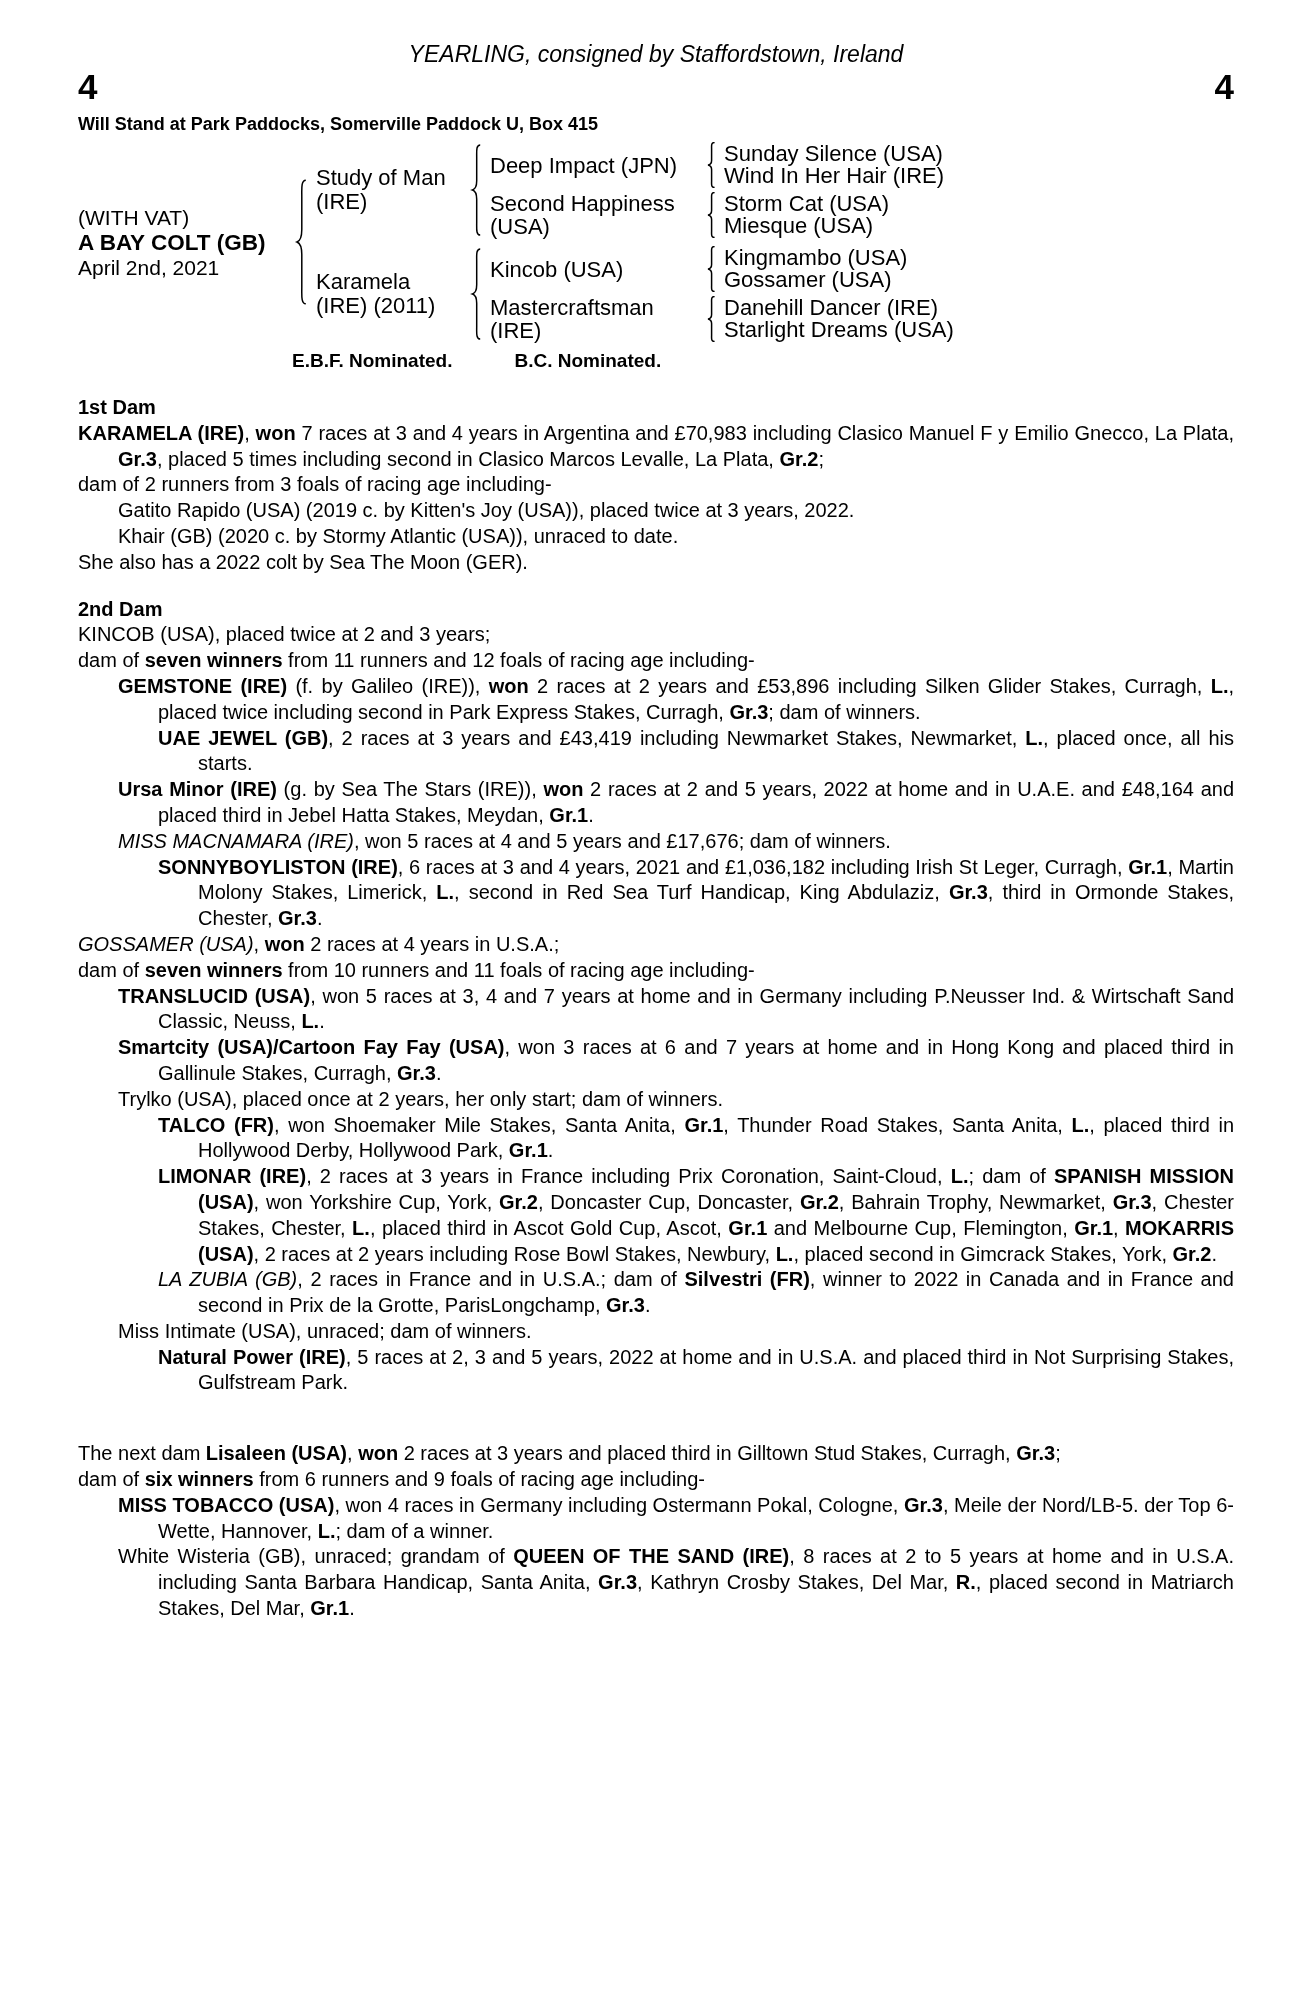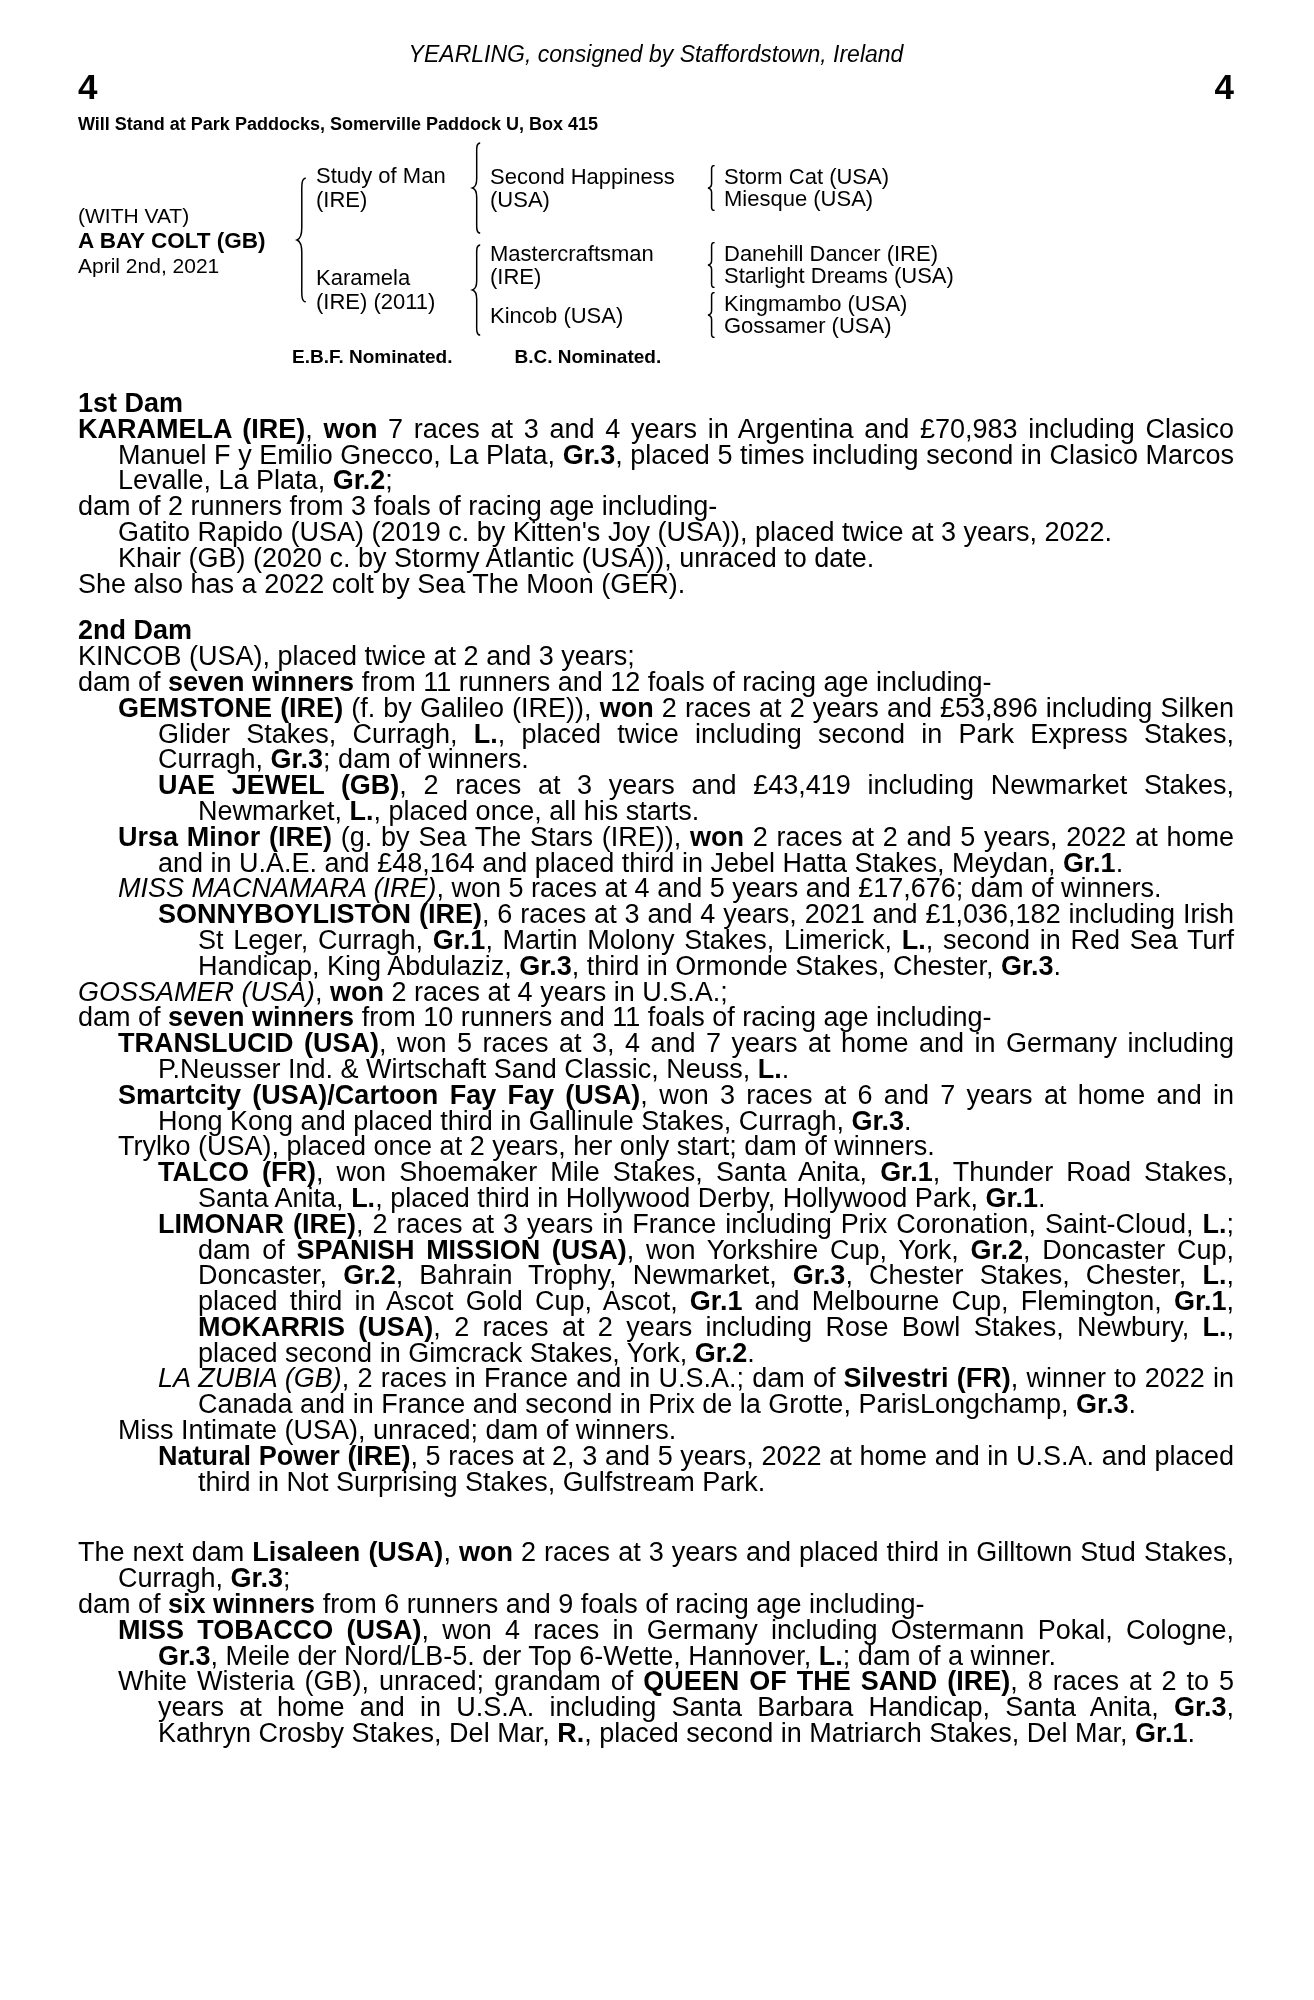--- a/index.html
+++ b/index.html
@@ -30,21 +30,21 @@
   .brace{flex:0 0 auto;margin:0 7px 0 3px;display:block;}
   .bg1{width:16px;height:126px;}
   .bg2{width:14px;height:92px;}
   .bg3{width:12px;height:46px;}
 
   .noms{display:flex;margin-top:6px;font-weight:bold;font-size:19px;line-height:26px;}
   .nom-left{margin-left:214px;}
   .nom-right{margin-left:62px;text-align:right;}
 
   
-  .body{margin-top:16px;font-size:27px;line-height:25.8px;}
+  .body{margin-top:16px;font-size:20px;line-height:25.8px;}
   .para{text-align:justify;}
   .dam-heading{font-weight:bold;margin-top:21px;}
   .next-dam{margin-top:45px;}
   .b{font-weight:bold;}
   .i{font-style:italic;}
 </style>
 </head>
 <body>
 
 <div class="page">
@@ -71,56 +71,66 @@
 
     <div class="ped-col">
 
       <div class="ped-branch">
         <div class="g1name">Study of Man (IRE)</div>
         <svg class="brace bg2" viewBox="0 0 20 100" preserveAspectRatio="none">
           <path d="M16 1 C10 1 11 8 11 14 L11 40 C11 46 9 49 5 50 C9 51 11 54 11 60 L11 86 C11 92 10 99 16 99" fill="none" stroke="#000" stroke-width="1.5" vector-effect="non-scaling-stroke"></path>
         </svg>
         <div class="pairs">
           <div class="pair">
+            <div class="g2name">Deep Impact (JPN)</div>
+            <svg class="brace bg3" viewBox="0 0 20 100" preserveAspectRatio="none">
+              <path d="M16 1 C10 1 11 8 11 14 L11 40 C11 46 9 49 5 50 C9 51 11 54 11 60 L11 86 C11 92 10 99 16 99" fill="none" stroke="#000" stroke-width="1.5" vector-effect="non-scaling-stroke"></path>
+            </svg>
+            <div class="g3">
+              <div>Sunday Silence (USA)</div>
+              <div>Wind In Her Hair (IRE)</div>
+            </div>
+          </div>
+          <div class="pair">
             <div class="g2name">Second Happiness (USA)</div>
             <svg class="brace bg3" viewBox="0 0 20 100" preserveAspectRatio="none">
               <path d="M16 1 C10 1 11 8 11 14 L11 40 C11 46 9 49 5 50 C9 51 11 54 11 60 L11 86 C11 92 10 99 16 99" fill="none" stroke="#000" stroke-width="1.5" vector-effect="non-scaling-stroke"></path>
             </svg>
             <div class="g3">
               <div>Storm Cat (USA)</div>
               <div>Miesque (USA)</div>
             </div>
           </div>
         </div>
       </div>
 
       <div class="ped-branch">
         <div class="g1name">Karamela (IRE) (2011)</div>
         <svg class="brace bg2" viewBox="0 0 20 100" preserveAspectRatio="none">
           <path d="M16 1 C10 1 11 8 11 14 L11 40 C11 46 9 49 5 50 C9 51 11 54 11 60 L11 86 C11 92 10 99 16 99" fill="none" stroke="#000" stroke-width="1.5" vector-effect="non-scaling-stroke"></path>
         </svg>
         <div class="pairs">
           <div class="pair">
+            <div class="g2name">Kincob (USA)</div>
+            <svg class="brace bg3" viewBox="0 0 20 100" preserveAspectRatio="none">
+              <path d="M16 1 C10 1 11 8 11 14 L11 40 C11 46 9 49 5 50 C9 51 11 54 11 60 L11 86 C11 92 10 99 16 99" fill="none" stroke="#000" stroke-width="1.5" vector-effect="non-scaling-stroke"></path>
+            </svg>
+            <div class="g3">
+              <div>Kingmambo (USA)</div>
+              <div>Gossamer (USA)</div>
+            </div>
+          </div>
+          <div class="pair">
             <div class="g2name">Mastercraftsman (IRE)</div>
             <svg class="brace bg3" viewBox="0 0 20 100" preserveAspectRatio="none">
               <path d="M16 1 C10 1 11 8 11 14 L11 40 C11 46 9 49 5 50 C9 51 11 54 11 60 L11 86 C11 92 10 99 16 99" fill="none" stroke="#000" stroke-width="1.5" vector-effect="non-scaling-stroke"></path>
             </svg>
             <div class="g3">
               <div>Danehill Dancer (IRE)</div>
               <div>Starlight Dreams (USA)</div>
-            </div>
-          </div>
-          <div class="pair">
-            <div class="g2name">Kincob (USA)</div>
-            <svg class="brace bg3" viewBox="0 0 20 100" preserveAspectRatio="none">
-              <path d="M16 1 C10 1 11 8 11 14 L11 40 C11 46 9 49 5 50 C9 51 11 54 11 60 L11 86 C11 92 10 99 16 99" fill="none" stroke="#000" stroke-width="1.5" vector-effect="non-scaling-stroke"></path>
-            </svg>
-            <div class="g3">
-              <div>Kingmambo (USA)</div>
-              <div>Gossamer (USA)</div>
             </div>
           </div>
         </div>
       </div>
 
     </div>
   </div>
 
   <div class="noms">
     <div class="nom-left">E.B.F. Nominated.</div>

